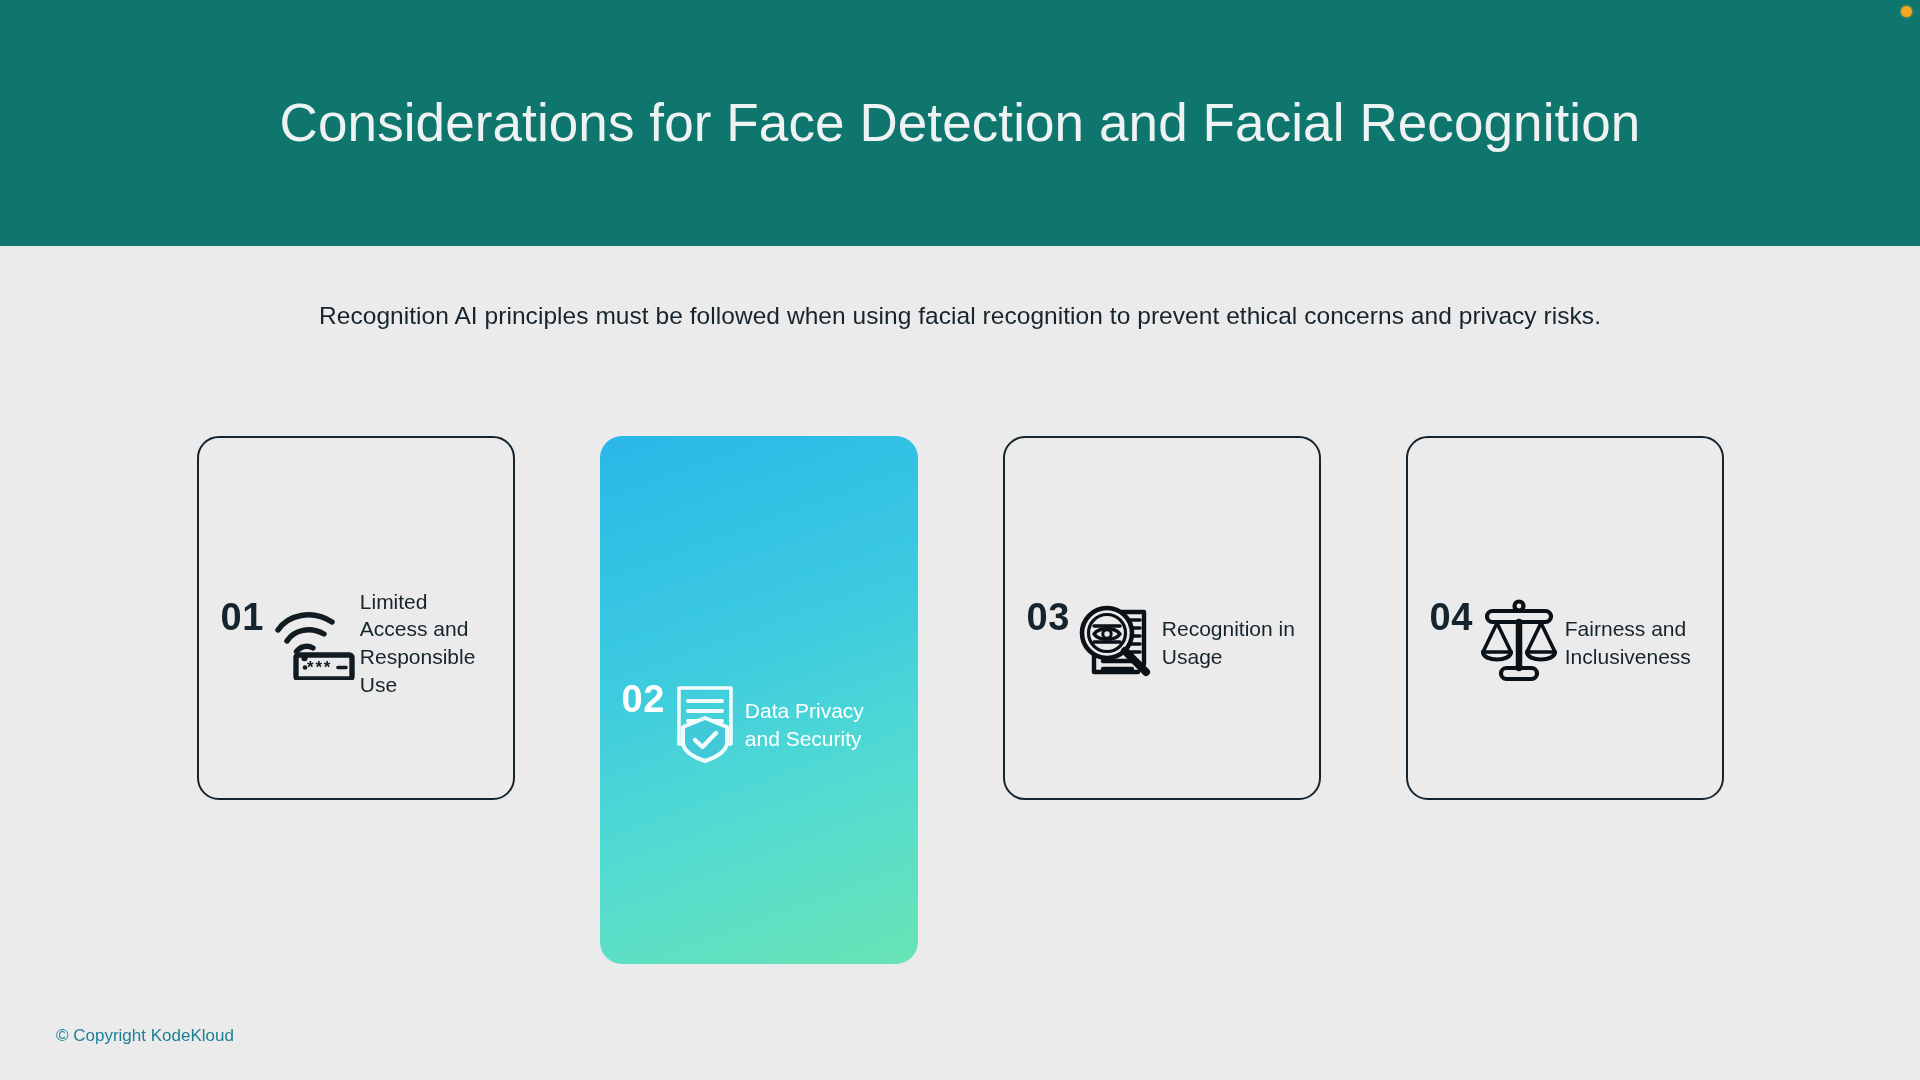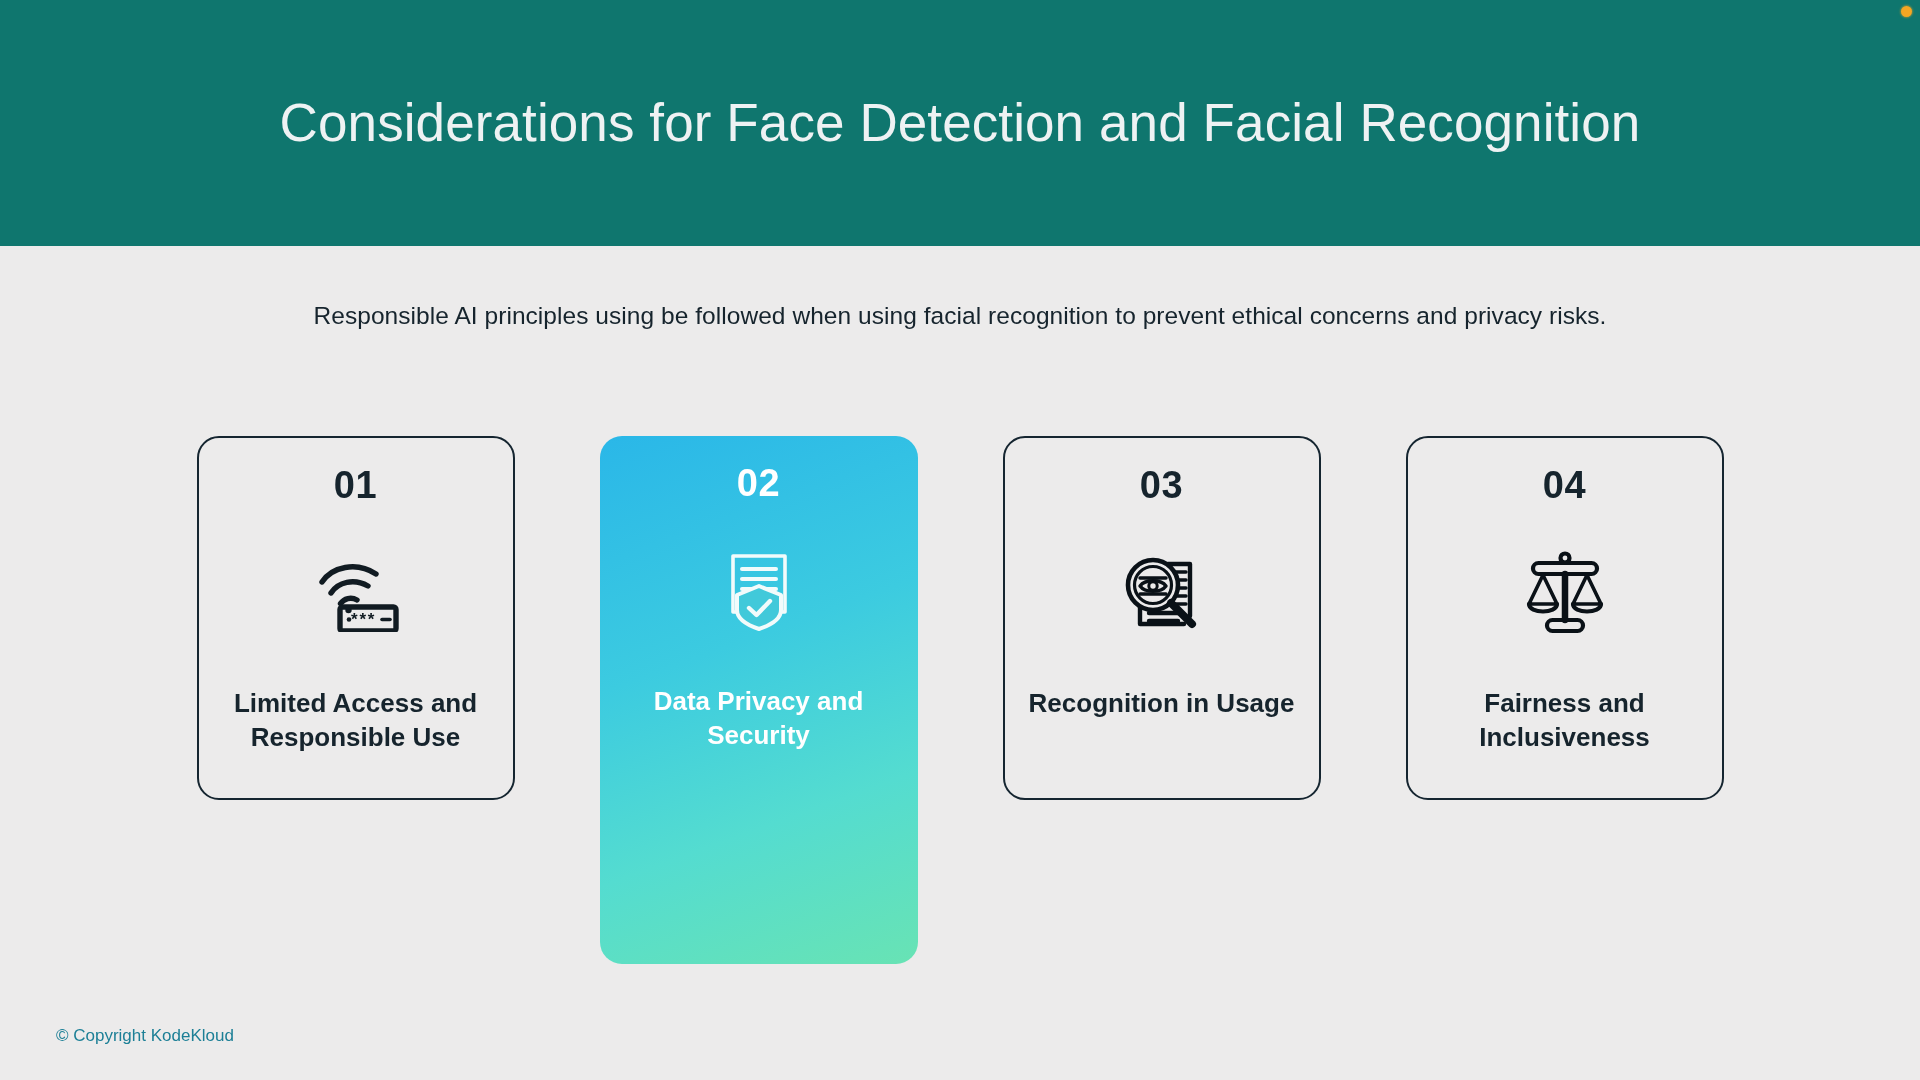--- a/index.html
+++ b/index.html
@@ -71,21 +71,21 @@
     justify-content: center;
     align-items: flex-start;
     gap: 85px;
   }
 
   .card {
     width: 318px;
     border-radius: 22px;
     padding: 28px 22px 30px;
     display: flex;
-    flex-direction: column;
+    flex-direction: row;
     align-items: center;
   }
 
   .card.plain {
     border: 2.4px solid #152530;
     background: #ecebeb;
     min-height: 364px;
   }
 
   .card.featured {
@@ -106,24 +106,23 @@
   .card-icon {
     margin-top: 44px;
     height: 86px;
     display: flex;
     align-items: center;
     justify-content: center;
   }
 
   .card-title {
     margin-top: 52px;
-    font-size: 26px;
-    font-weight: 700;
+    font-size: 21px;
+    font-weight: 400;
     line-height: 1.32;
-    text-align: center;
   }
   .plain .card-title { color: #16242d; }
   .featured .card-title { color: #ffffff; }
 
   .card-desc {
     margin-top: 22px;
     font-size: 21px;
     font-weight: 400;
     line-height: 1.42;
     text-align: center;
@@ -144,21 +143,21 @@
 </style>
 </head>
 <body>
 
 <div class="header-band">
   <h1 class="slide-title">Considerations for Face Detection and Facial Recognition</h1>
   <span class="corner-dot"></span>
 </div>
 
 <div class="subtitle-wrap">
-  <p class="subtitle">Responsible AI principles using be followed when using facial recognition to prevent ethical concerns and privacy risks.</p>
+  <p class="subtitle">Recognition AI principles must be followed when using facial recognition to prevent ethical concerns and privacy risks.</p>
 </div>
 
 <div class="cards-row">
 
   <div class="card plain">
     <div class="card-number">01</div>
     <div class="card-icon">
       <svg class="ico" width="96" height="82" viewBox="0 0 96 82" fill="none" stroke="#111b22" stroke-width="5.4" stroke-linecap="round" stroke-linejoin="round">
         <path d="M14 32 C24 17, 48 11, 68 24"></path>
         <path d="M23 43 C30 32, 46 28, 60 36"></path>

